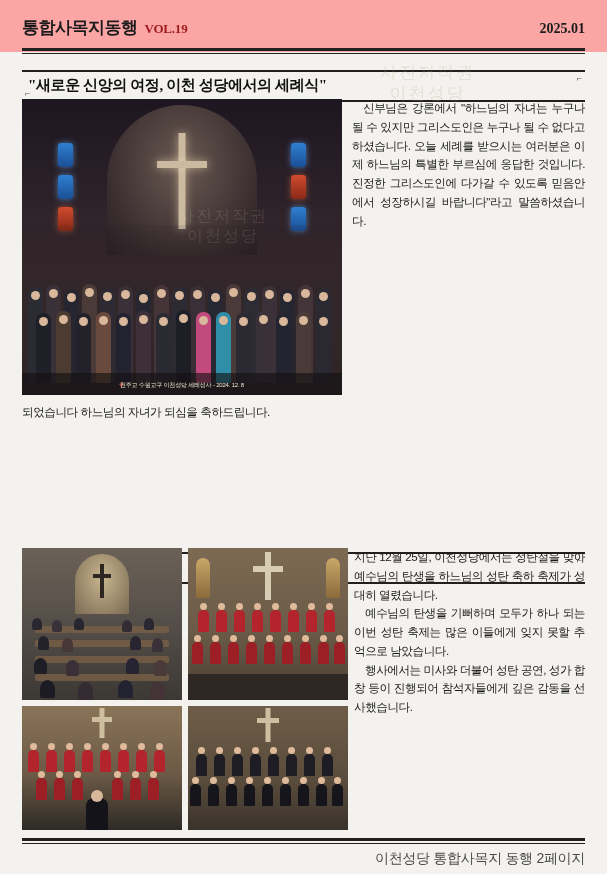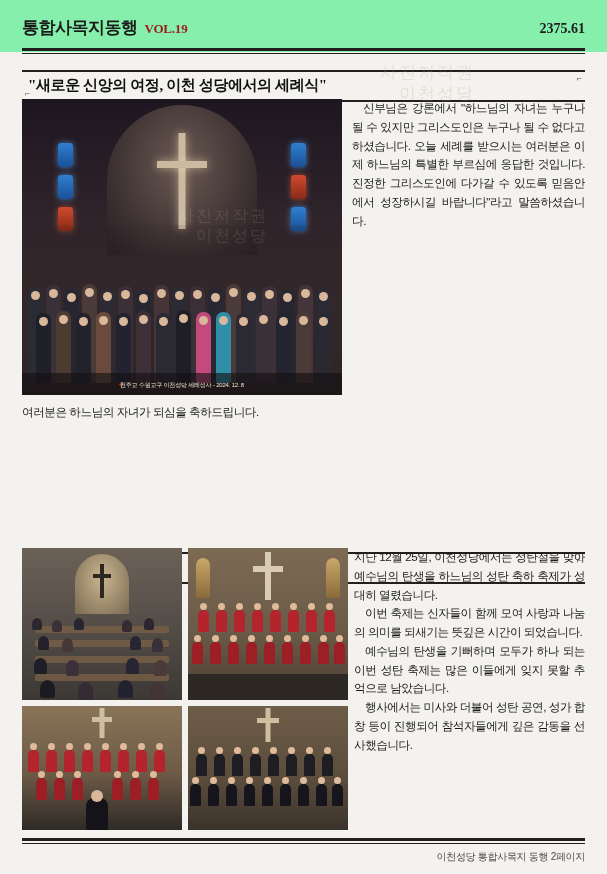--- a/index.html
+++ b/index.html
@@ -16,21 +16,21 @@
     overflow: hidden;
     box-sizing: border-box;
   }
 
   
   .masthead {
     position: absolute;
     left: 0; top: 0;
     width: 607px;
     height: 52px;
-    background: #86efac;
+    background: #fca5a5;
   }
   .masthead-inner {
     display: flex;
     align-items: baseline;
     justify-content: space-between;
     padding: 16px 22px 0 22px;
   }
   .mast-left {
     display: flex;
     align-items: baseline;
@@ -122,36 +122,36 @@
   
   .watermark {
     position: absolute;
     font-family: "Liberation Serif", serif;
     color: rgba(165,150,120,0.20);
     font-size: 20px;
     font-weight: normal;
     letter-spacing: 2px;
     pointer-events: none;
     line-height: 1.25;
-    text-align: right;
+    text-align: center;
   }
 
   
   .footer-rule-a {
     position: absolute;
     left: 22px; width: 563px; height: 3px; background: #231f20;
   }
   .footer-rule-b {
     position: absolute;
     left: 22px; width: 563px; height: 1px; background: #231f20;
   }
   .footer-text {
     position: absolute;
     right: 22px;
-    font-size: 10px;
+    font-size: 14px;
     color: #4a4a4a;
     letter-spacing: -0.3px;
   }
 
   
   .p1 { left: 22px; top: 99px; width: 320px; height: 296px; }
   .p1 .sky {
     position: absolute; inset: 0;
     background:
       linear-gradient(180deg,#1d1620 0%, #2b2028 30%, #3a2c30 60%, #4a3a3c 100%);
@@ -224,21 +224,21 @@
 <body>
 
 <div class="page">
 
   <div class="masthead">
     <div class="masthead-inner">
       <div class="mast-left">
         <span class="mast-title">통합사목지동행</span>
         <span class="mast-vol">VOL.19</span>
       </div>
-      <span class="mast-date">2375.61</span>
+      <span class="mast-date">2025.01</span>
     </div>
   </div>
   <div class="rule-thick" style="top:48px;"></div>
   <div class="rule-thin" style="top:53px;"></div>
 
   <div class="sec sec-head" style="top:70px;">
     <span class="corner tr">⌐</span>
     <span class="t">"새로운 신앙의 여정, 이천 성당에서의 세례식"</span>
     <span class="corner bl">⌐</span>
   </div>
@@ -331,21 +331,21 @@
   </div>
 
   <div class="watermark" style="left:380px; top:62px; font-size:17px;">사진저작권<br>이천성당</div>
   <div class="watermark" style="left:178px; top:206px; font-size:16px; color:rgba(230,220,200,0.13);">사진저작권<br>이천성당</div>
 
   <div class="body-text" style="position:absolute; left:352px; top:99px; width:233px;">
     <p class="ind">신부님은 강론에서 "하느님의 자녀는 누구나 될 수 있지만 그리스도인은 누구나 될 수 없다고 하셨습니다. 오늘 세례를 받으시는 여러분은 이제 하느님의 특별한 부르심에 응답한 것입니다. 진정한 그리스도인에 다가갈 수 있도록 믿음안에서 성장하시길 바랍니다"라고 말씀하셨습니다.</p>
   </div>
 
   <div class="body-text" style="position:absolute; left:22px; top:403px; width:563px;">
-    <p>여러분은 하느님의 자녀가 되심을 축하드립니다.</p>
+    <p>되었습니다 하느님의 자녀가 되심을 축하드립니다.</p>
   </div>
 
   <div class="sec sec-head" style="top:520px;">
     <span class="corner tr">⌐</span>
     <span class="t">성탄 한마당 축제</span>
     <span class="corner bl">⌐</span>
   </div>
 
   <div class="grid-ph" style="left:22px; top:548px; width:160px; height:152px;">
     <div class="g-inner" style="background:linear-gradient(180deg,#6b6157 0%,#57504a 45%,#3c3834 100%);"></div>
@@ -501,21 +501,20 @@
         <div class="choir-head" style="left:110px;top:-7px;"></div>
       <div class="choir" style="left:126px; background:#9c1f26;"></div>
         <div class="choir-head" style="left:128px;top:-7px;"></div>
     </div>
     <div style="position:absolute; left:64px; top:92px; width:22px; height:32px; border-radius:8px 8px 0 0; background:#14131a;"></div>
     <div style="position:absolute; left:69px; top:84px; width:12px; height:12px; border-radius:50%; background:#d8b79a;"></div>
   </div>
 
   <div class="body-text" style="position:absolute; left:354px; top:548px; width:231px;">
     <p>지난 12월 25일, 이천성당에서는 성탄절을 맞아 예수님의 탄생을 하느님의 성탄 축하 축제가 성대히 열렸습니다.</p>
-    <p class="ind">이번 축제는 신자들이 함께 모여 사랑과 나눔의 의미를 되새기는 뜻깊은 시간이 되었습니다.</p>
     <p class="ind">예수님의 탄생을 기뻐하며 모두가 하나 되는 이번 성탄 축제는 많은 이들에게 잊지 못할 추억으로 남았습니다.</p>
     <p class="ind">행사에서는 미사와 더불어 성탄 공연, 성가 합창 등이 진행되어 참석자들에게 깊은 감동을 선사했습니다.</p>
   </div>
 
   <div class="footer-rule-a" style="top:838px;"></div>
   <div class="footer-rule-b" style="top:843px;"></div>
   <div class="footer-text" style="top:850px;">이천성당 통합사목지 동행 2페이지</div>
 
 </div>
 

